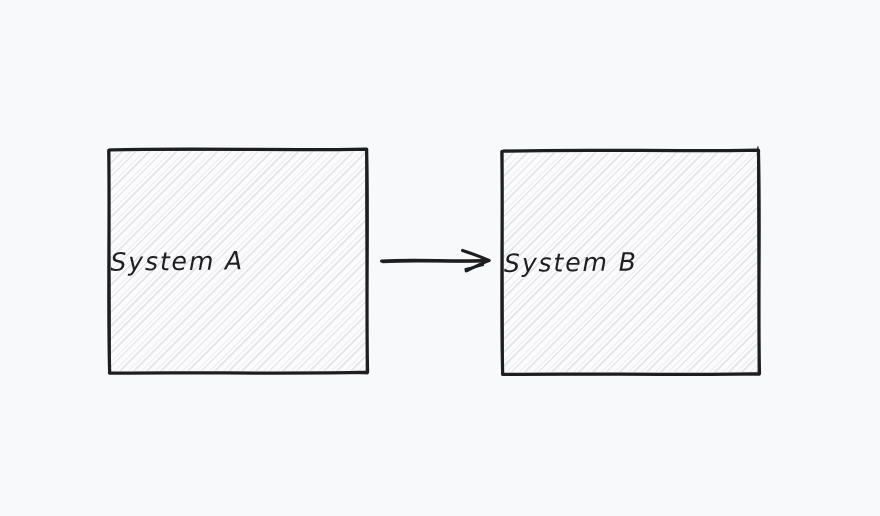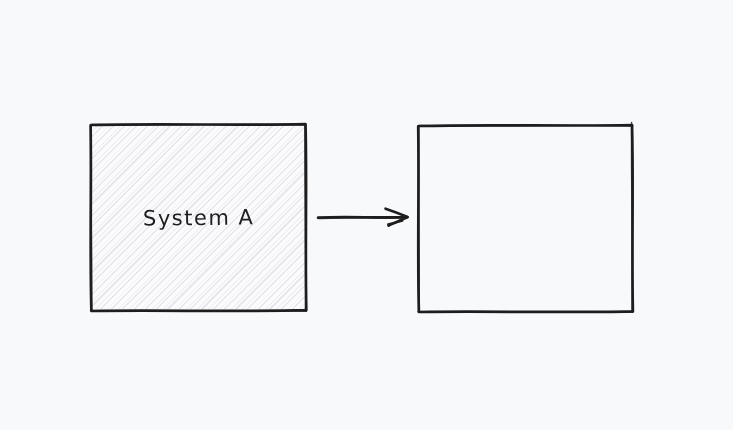--- a/index.html
+++ b/index.html
@@ -11,25 +11,25 @@
     width: 733px;
     height: 430px;
     background: #f8f9fb;
     overflow: hidden;
     font-family: "DejaVu Sans", sans-serif;
   }
   .node {
     position: absolute;
     display: flex;
     align-items: center;
-    justify-content: center;
     background-color: #fbfbfd;
     background-image:
       repeating-linear-gradient(-45deg, #e7e8eb 0 1.6px, transparent 1.6px 8px),
       repeating-linear-gradient(-45deg, transparent 0 3.4px, #f0f1f3 3.4px 4.6px, transparent 4.6px 8px);
+    font-style: italic;
   }
   .node-a { left: 92px; top: 126px; width: 213px; height: 183px; }
   .node-b { left: 420px; top: 127px; width: 211px; height: 183px; }
   .node-label {
     color: #1e1e1e;
     font-size: 21px;
     letter-spacing: 1.5px;
     transform: rotate(-0.6deg);
     white-space: nowrap;
     user-select: none;
@@ -50,20 +50,23 @@
 </style>
 </head>
 <body>
 
 <div class="stage">
 
   <div class="node node-a">
     <div class="node-label">System A</div>
   </div>
 
+  <div class="node node-b">
+    <div class="node-label">System B</div>
+  </div>
 
   <svg class="sketch-layer" viewBox="0 0 733 430">
 
     <g>
       <path class="sketch-stroke" stroke-width="2.7" d="M92 125 C 156 123.2, 238 125.6, 305.5 124.2
            C 307 182, 305 248, 306.3 310.2
            C 240 312, 158 309.9, 91.4 311
            C 89.7 252, 91.6 184, 90.6 125.4"></path>
       <path class="sketch-stroke" stroke-width="1.3" opacity="0.85" d="M90.6 124.5 C 170 125.8, 250 123.5, 306.2 124.9
            M305.1 125.3 C 304.1 190, 306.7 252, 305.4 310.5

